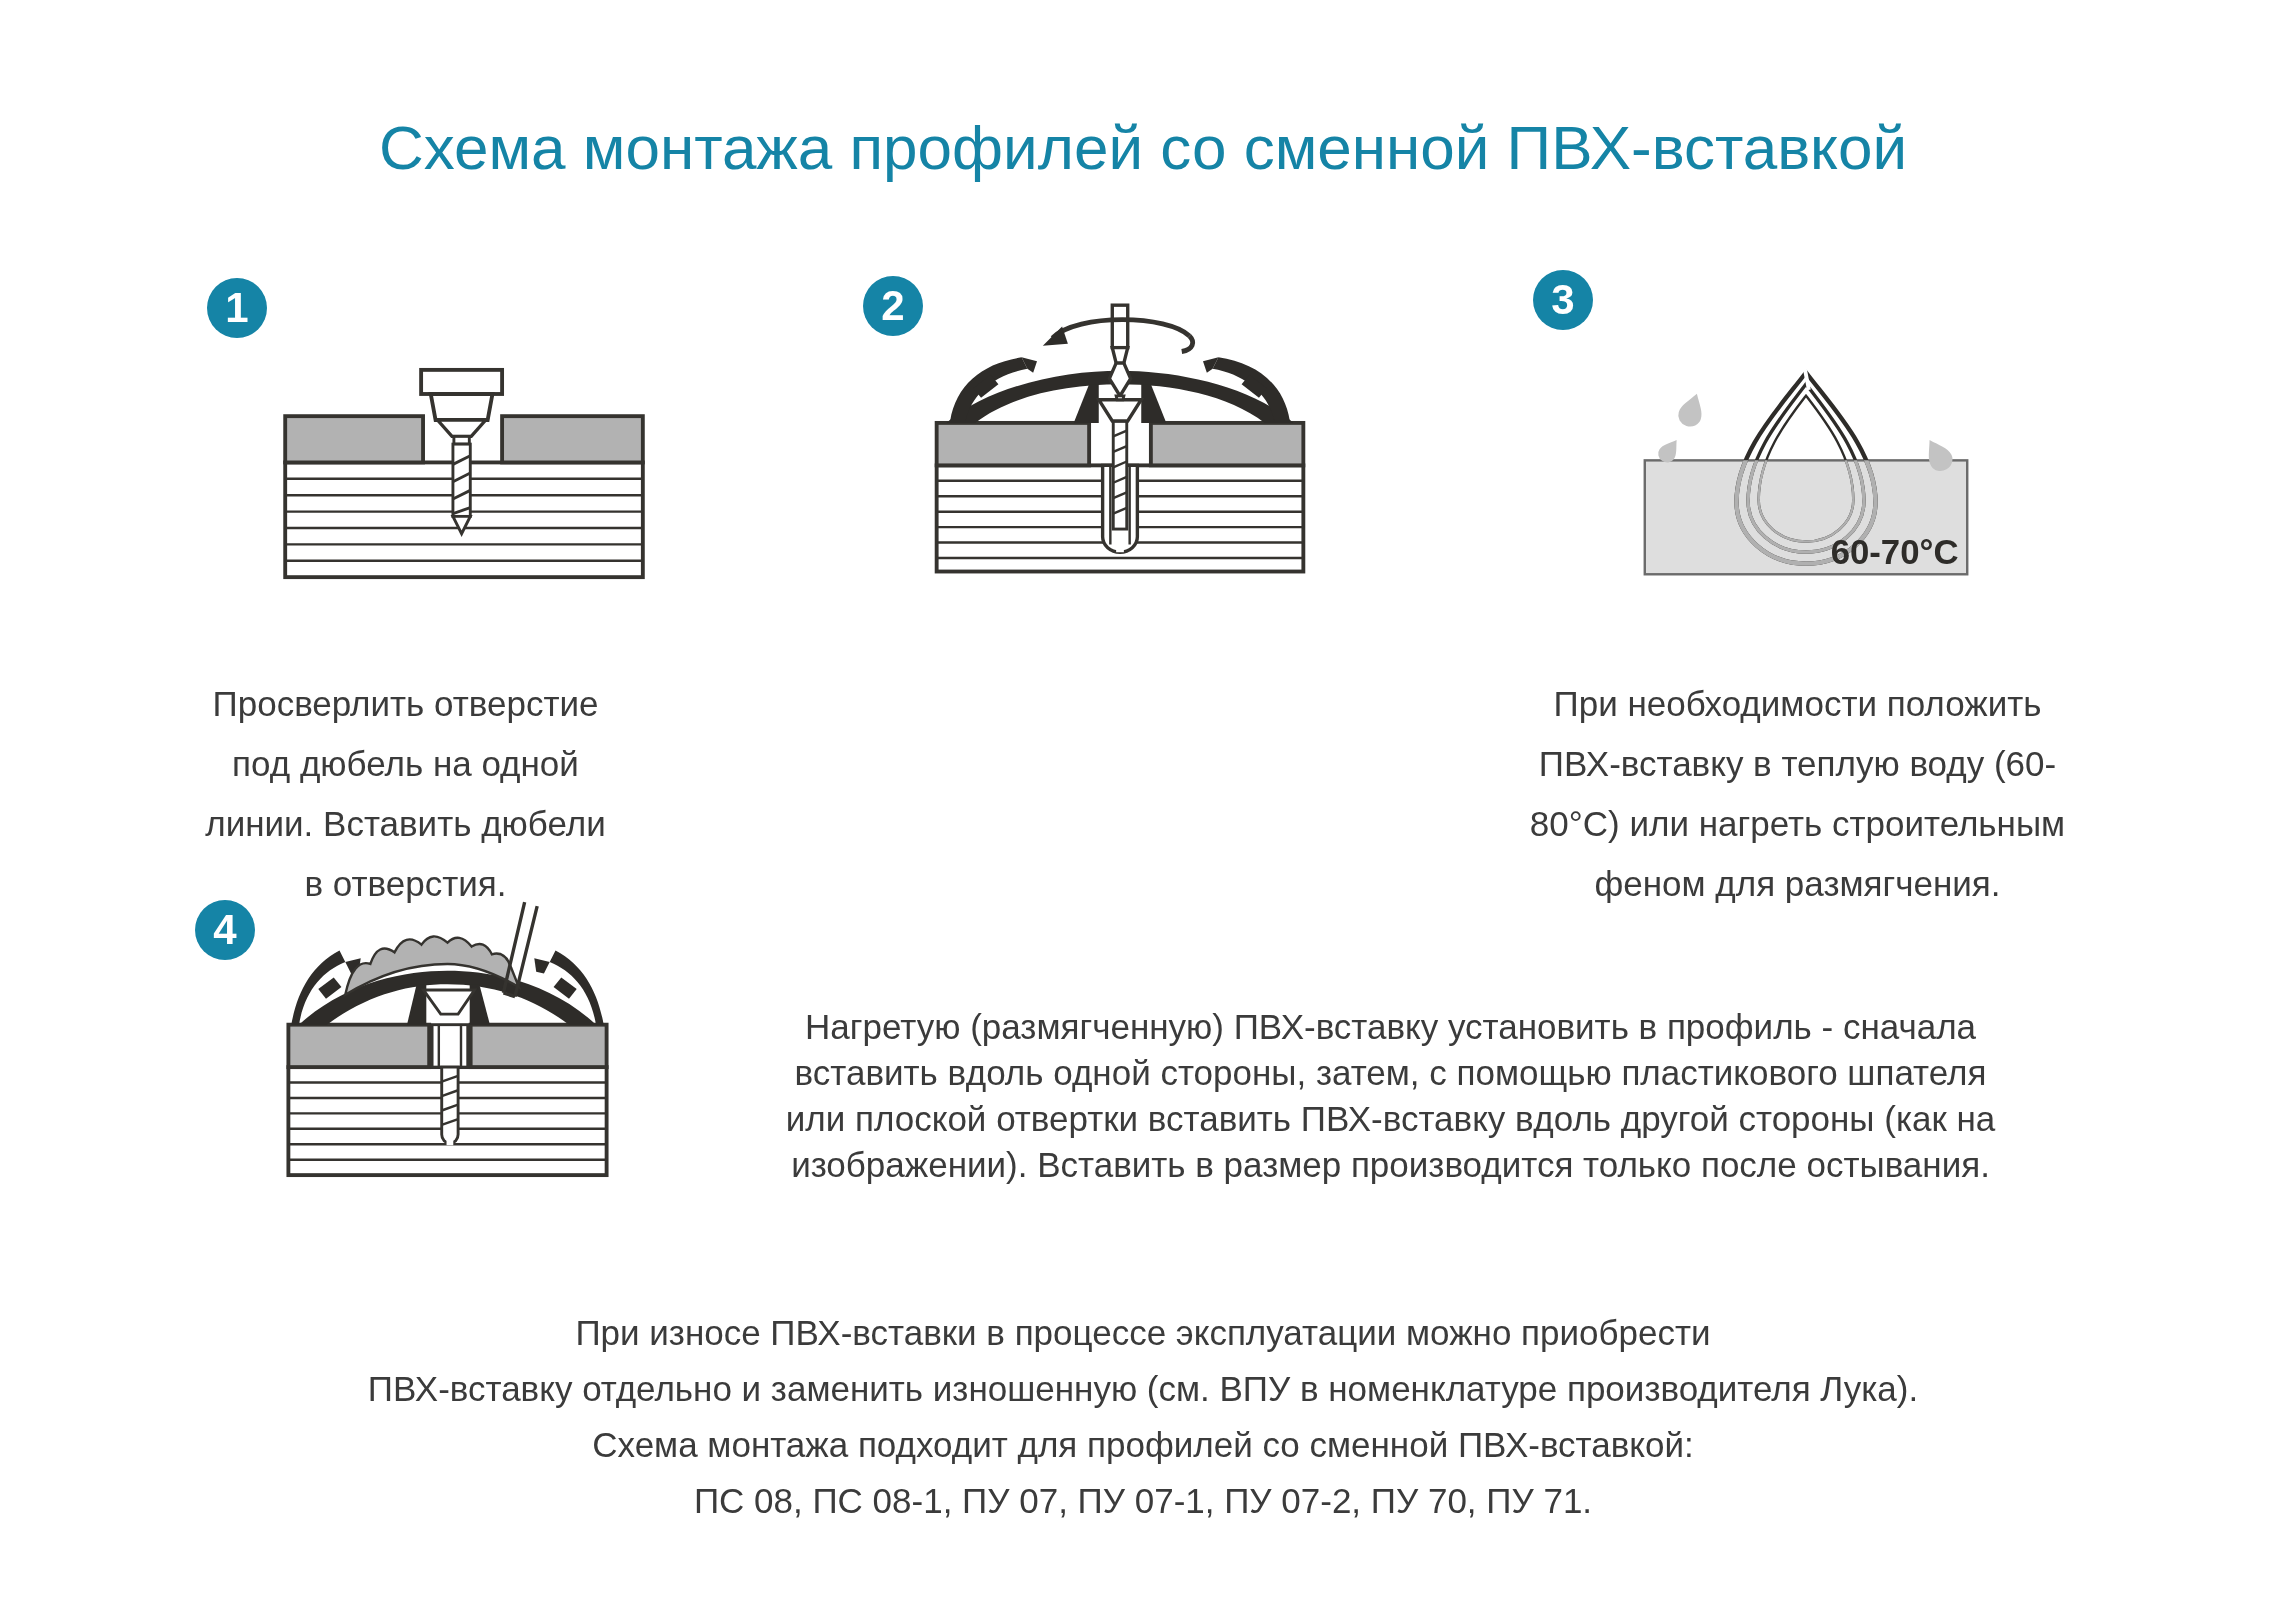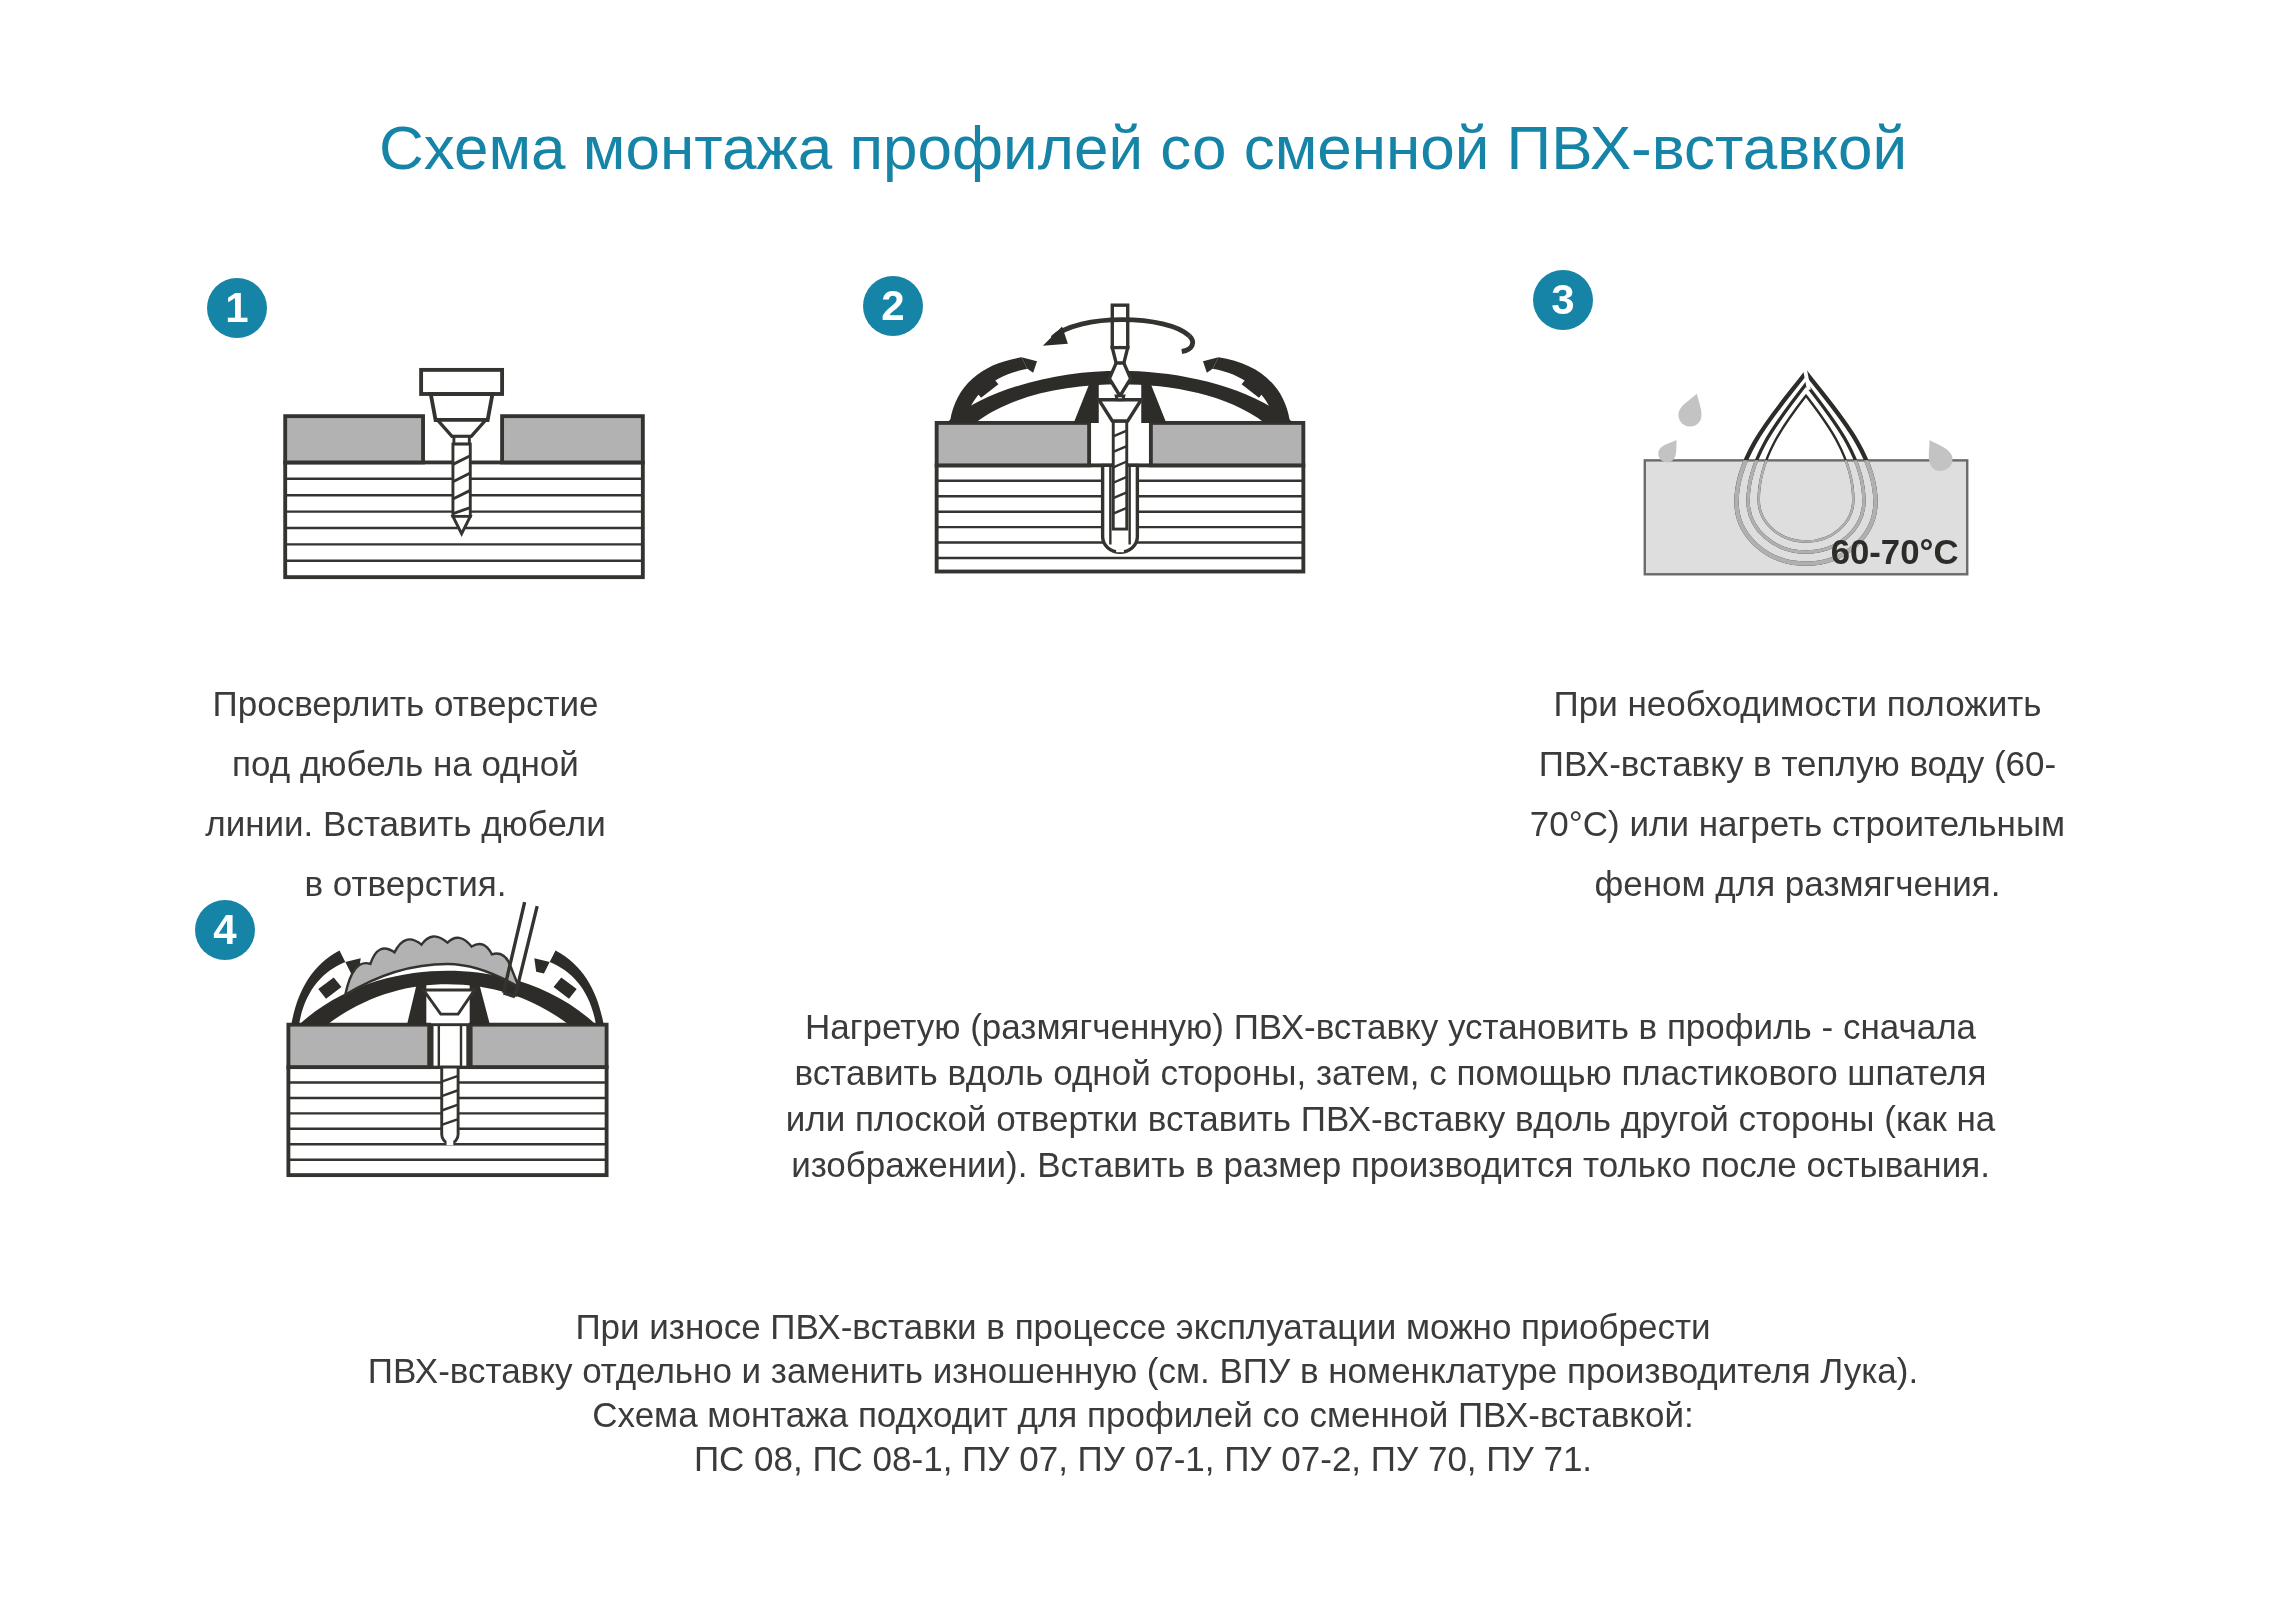--- a/index.html
+++ b/index.html
@@ -20,21 +20,21 @@
   .caption{
     position:absolute;white-space:pre-line;text-align:center;
     font-size:35px;line-height:60px;color:#3b3b3b;
   }
   .bodytext{
     position:absolute;white-space:pre-line;text-align:center;
     font-size:35px;line-height:46px;color:#3b3b3b;
   }
   .footer{
     position:absolute;top:1305px;left:0;width:100%;text-align:center;
-    white-space:pre-line;font-size:35px;line-height:44px;color:#3b3b3b;
+    white-space:pre-line;font-size:35px;line-height:56px;color:#3b3b3b;
   }
   svg .ln{stroke:#35332f;fill:none;}
   svg .wh{fill:#ffffff;stroke:#35332f;}
   svg .gr{fill:#b2b2b2;stroke:#35332f;}
   svg .bk{fill:#2e2c29;stroke:none;}
 </style>
 </head>
 <body>
 
 <div class="page">
@@ -131,21 +131,21 @@
     <path d="M208,6 L213,32" stroke="#ffffff" stroke-width="4"></path>
     <g fill="#c3c3c3">
       <path transform="translate(97,36) rotate(18)" d="M0,0 C6,10 12,16 12,24 A12,11 0 1 1 -12,24 C-12,16 -6,10 0,0 Z"></path>
       <path transform="translate(76,84) rotate(35) scale(0.75)" d="M0,0 C6,10 12,16 12,24 A12,11 0 1 1 -12,24 C-12,16 -6,10 0,0 Z"></path>
       <path transform="translate(338,84) rotate(-30)" d="M0,0 C6,10 12,16 12,24 A12,11 0 1 1 -12,24 C-12,16 -6,10 0,0 Z"></path>
     </g>
     <text x="368" y="212" text-anchor="end" font-size="36" font-weight="bold" fill="#2e2c29">60-70°C</text>
   </svg>
   <div class="caption" style="left:1479px;top:674px;width:637px;">При необходимости положить
 ПВХ-вставку в теплую воду (60-
-70°С) или нагреть строительным
+80°С) или нагреть строительным
 феном для размягчения.</div>
 
   <div class="badge" style="left:195px;top:900px;">4</div>
   <svg class="illus" style="left:272px;top:898px;" width="351" height="290" viewBox="0 0 364 300">
     <g>
       <rect class="wh" x="17" y="175" width="330" height="112" stroke-width="4"></rect>
       <path class="ln" d="M17 191H347 M17 207H347 M17 223H347 M17 239H347 M17 255H347 M17 271H347" stroke-width="2.5"></path>
     </g>
     <g>
       <rect class="gr" x="17" y="131" width="146" height="44" stroke-width="4"></rect>

